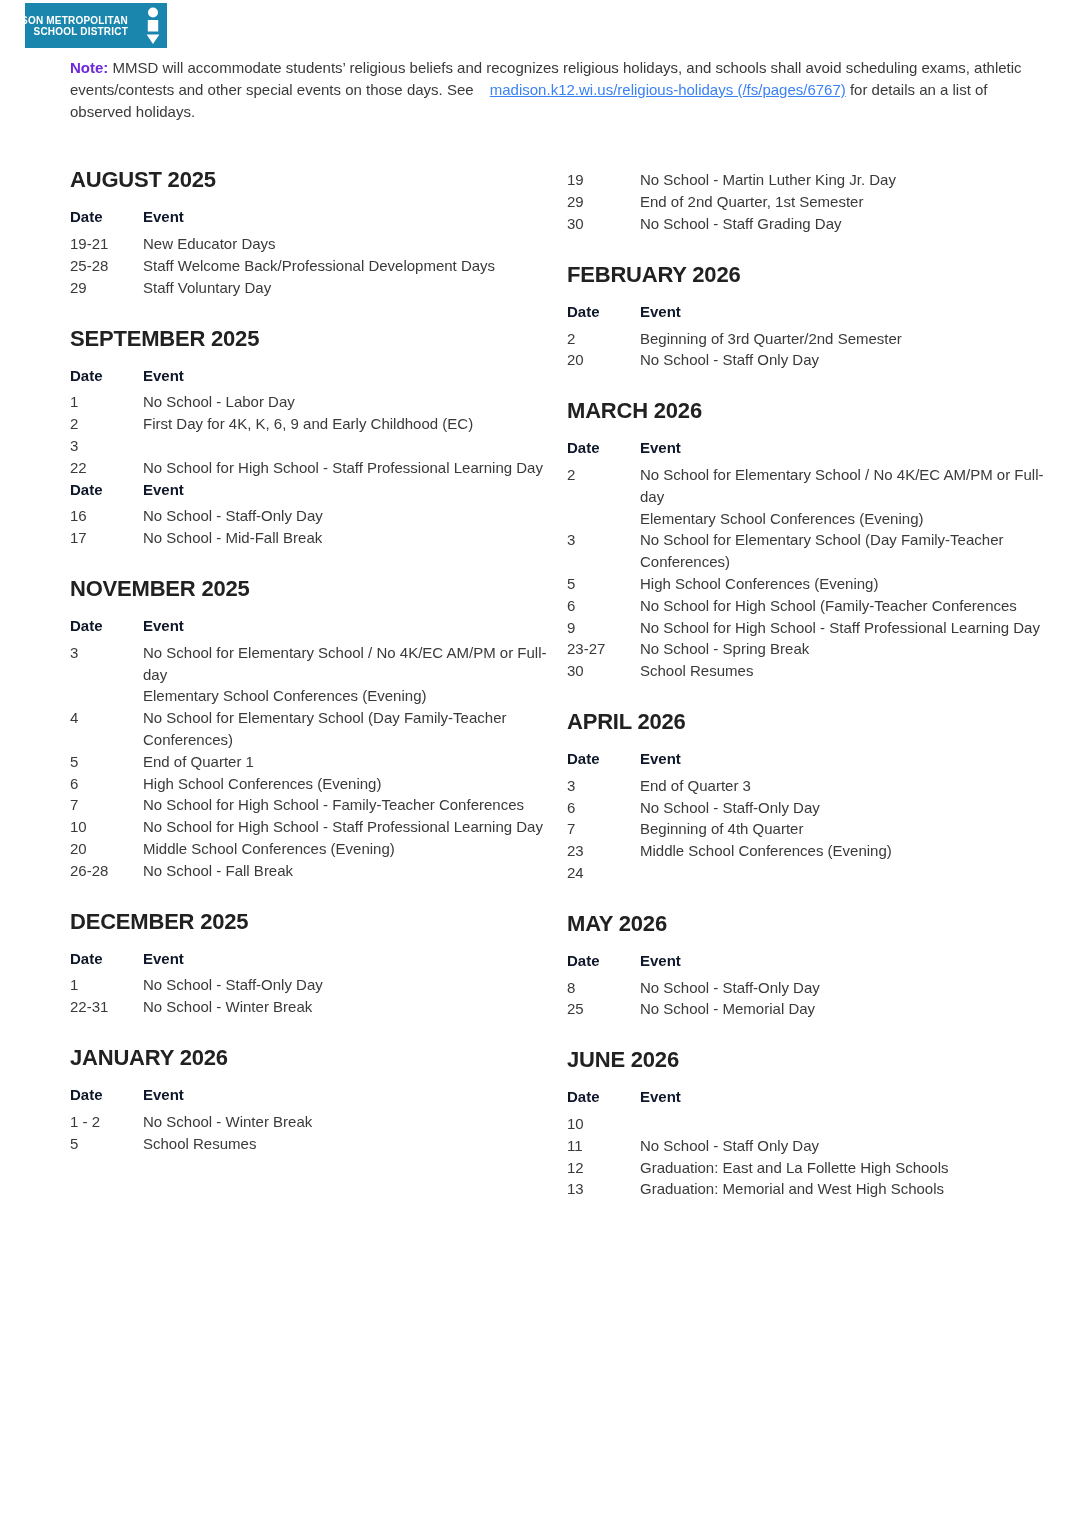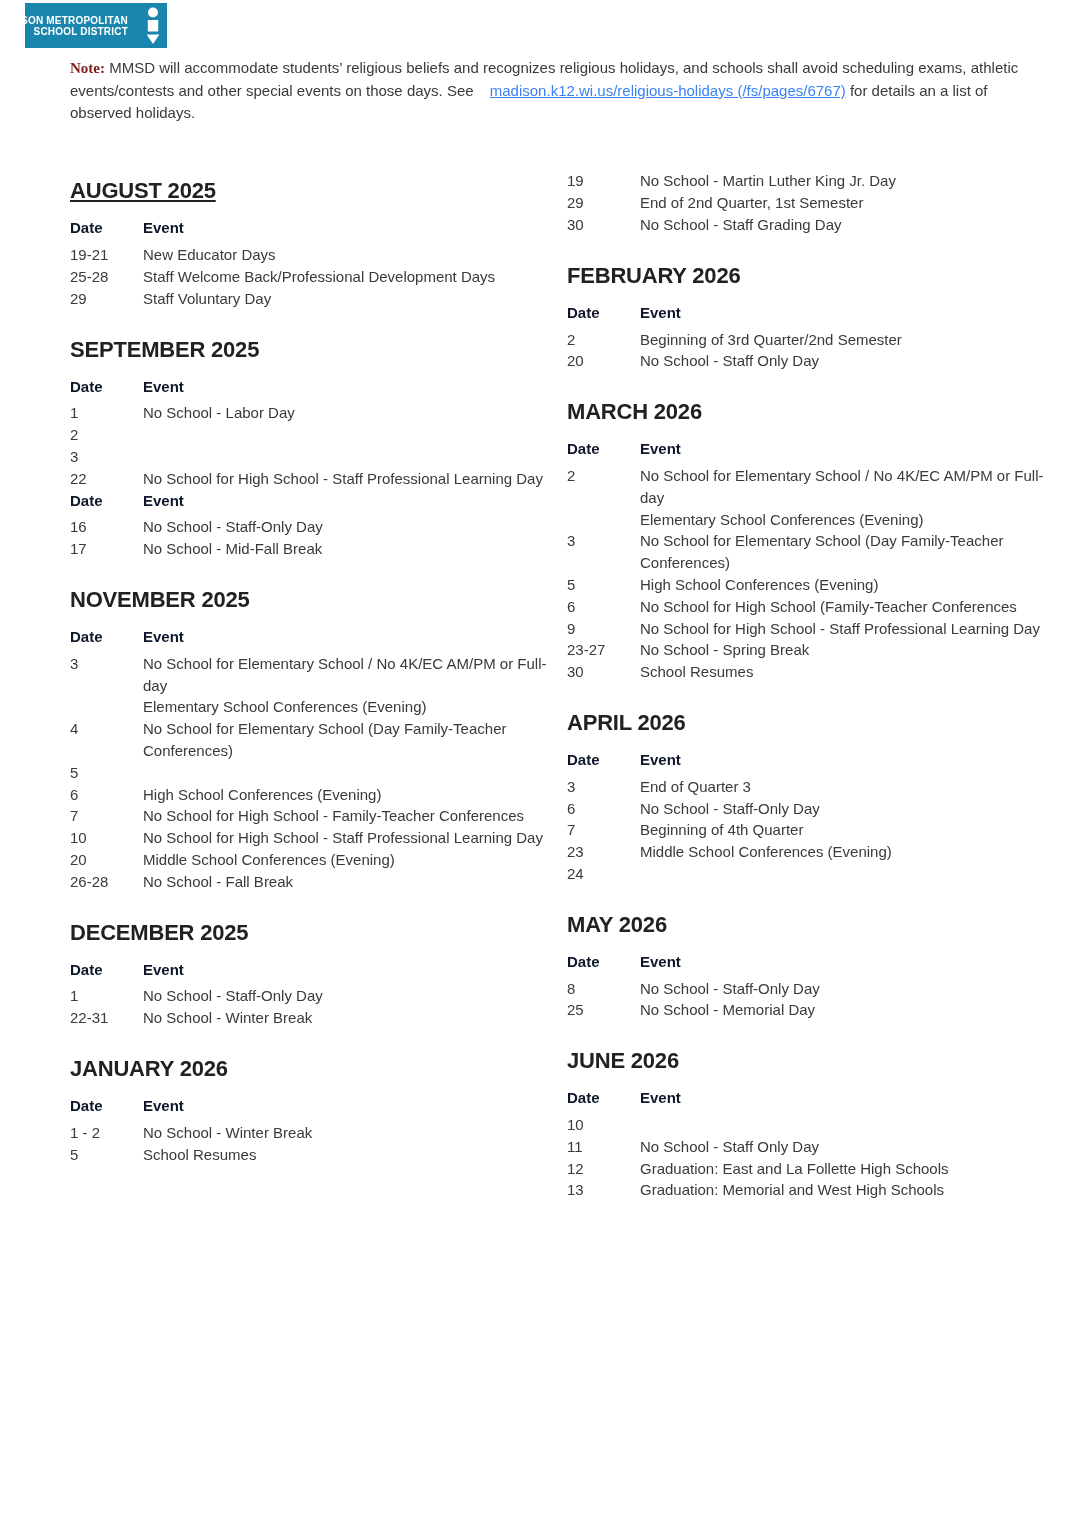--- a/index.html
+++ b/index.html
@@ -41,21 +41,21 @@
   }
   .logo-mark { display: block; flex-shrink: 0; }
   .note {
     margin: 0;
     padding: 57px 0 0 70px;
     width: 966px;
     font-size: 15px;
     line-height: 21.8px;
     color: #3a3a3a;
   }
-  .note b { color: #7f1d1d; font-family: Liberation Serif, serif; }
+  .note b { color: #6d28d9; }
   .note a {
     color: #3b82f6;
     text-decoration: underline;
     cursor: pointer;
     margin-left: 12px;
   }
   .columns {
     display: flex;
     margin: 43px 0 0 70px;
     gap: 14px;
@@ -63,21 +63,21 @@
   .col { width: 483px; }
   .month-section { margin: 0; }
   .month-title {
     font-size: 22px;
     font-weight: 700;
     color: #212121;
     letter-spacing: -0.2px;
     margin: 27px 0 13px 0;
     line-height: 26px;
   }
-  .col > section:first-child .month-title { margin-top: 12px; text-decoration: underline; }
+  .col > section:first-child .month-title { margin-top: 2px; }
   .thead {
     display: flex;
     font-weight: 700;
     color: #0f172a;
     font-size: 15px;
     line-height: 21.8px;
     margin: 0 0 5px 0;
   }
   .trow {
     display: flex;
@@ -131,20 +131,21 @@
         <div class="thead">
           <span class="cell-date">Date</span>
           <span class="cell-event">Event</span>
         </div>
         <div class="trow">
           <span class="cell-date">1</span>
           <span class="cell-event">No School - Labor Day</span>
         </div>
         <div class="trow">
           <span class="cell-date">2</span>
+          <span class="cell-event">First Day for 4K, K, 6, 9 and Early Childhood (EC)</span>
         </div>
         <div class="trow">
           <span class="cell-date">3</span>
         </div>
         <div class="trow">
           <span class="cell-date">22</span>
           <span class="cell-event">No School for High School - Staff Professional Learning Day</span>
         </div>
       </section>
       <section class="month-section">
@@ -171,20 +172,21 @@
           <span class="cell-date">3</span>
           <span class="cell-event">No School for Elementary School / No 4K/EC AM/PM or Full-day
 Elementary School Conferences (Evening)</span>
         </div>
         <div class="trow">
           <span class="cell-date">4</span>
           <span class="cell-event">No School for Elementary School (Day Family-Teacher Conferences)</span>
         </div>
         <div class="trow">
           <span class="cell-date">5</span>
+          <span class="cell-event">End of Quarter 1</span>
         </div>
         <div class="trow">
           <span class="cell-date">6</span>
           <span class="cell-event">High School Conferences (Evening)</span>
         </div>
         <div class="trow">
           <span class="cell-date">7</span>
           <span class="cell-event">No School for High School - Family-Teacher Conferences</span>
         </div>
         <div class="trow">

